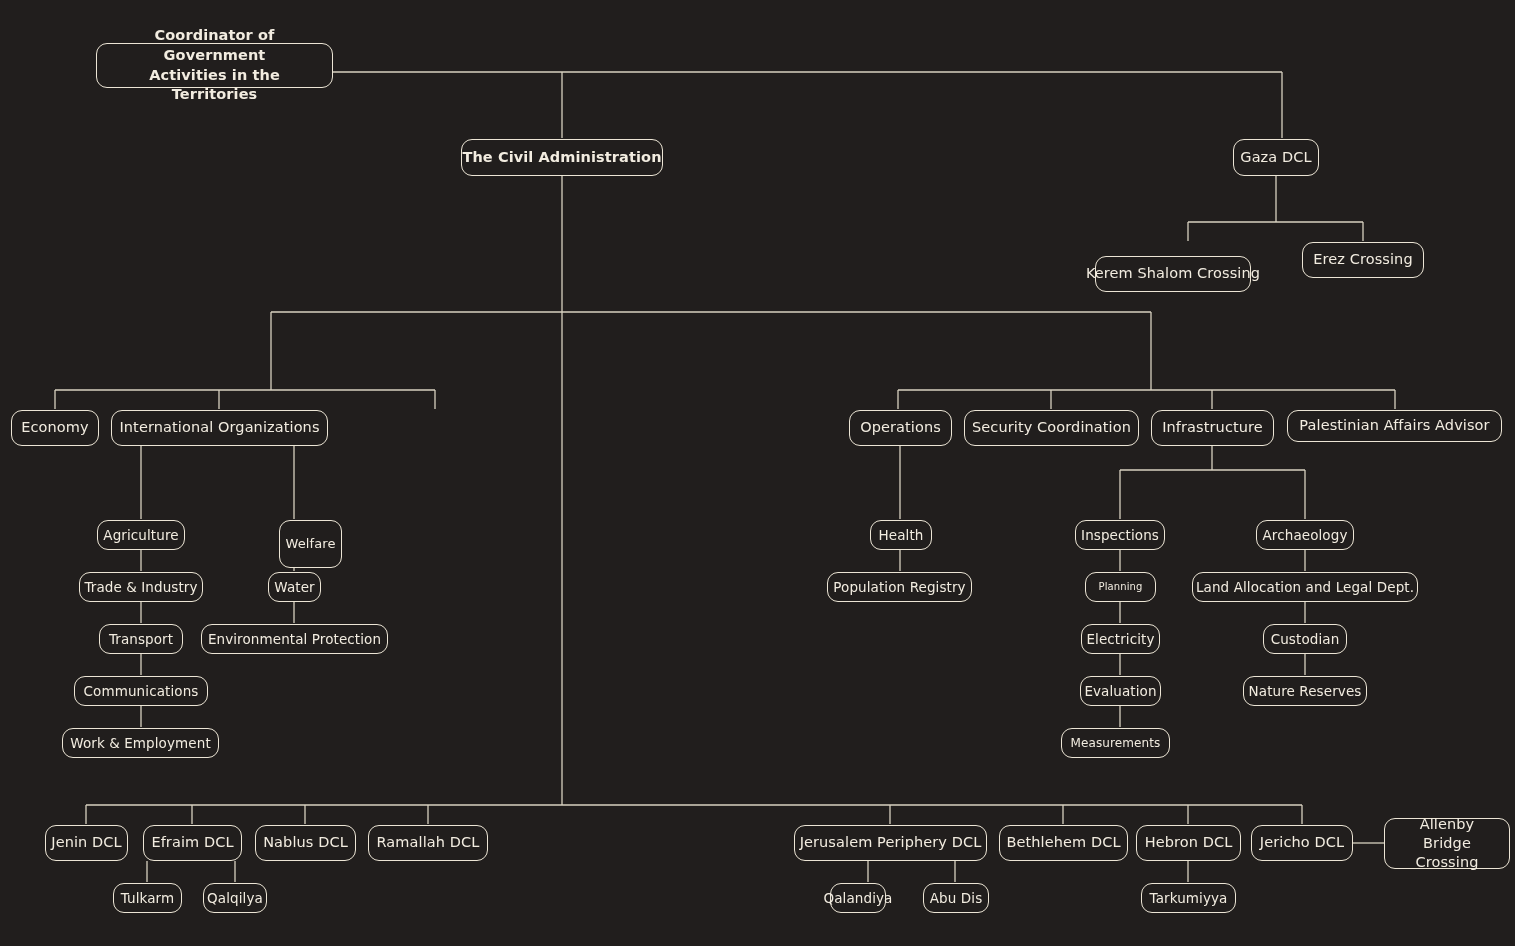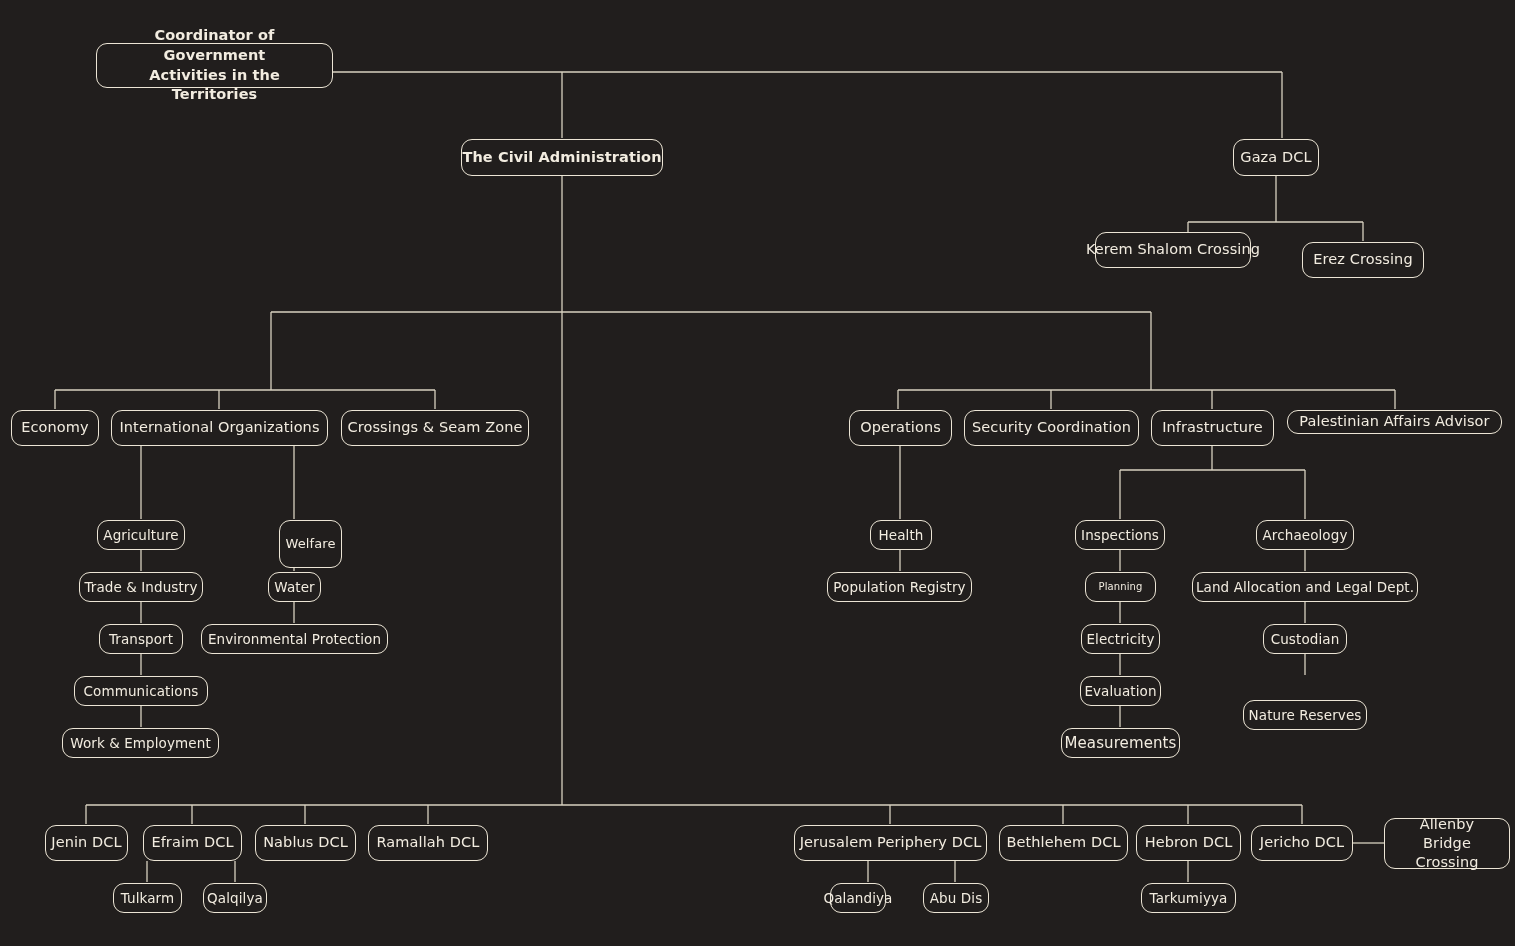--- a/index.html
+++ b/index.html
@@ -144,37 +144,36 @@
 
   <div class="node root" style="left:96px; top:43px; width:237px; height:45px; flex-direction:column;">
     <span>Coordinator of Government</span>
     <span>Activities in the Territories</span>
   </div>
 
   <div class="node bold" style="left:461px; top:139px; width:202px; height:37px;">The Civil Administration</div>
 
   <div class="node" style="left:1233px; top:139px; width:86px; height:37px;">Gaza DCL</div>
 
-  <div class="node" style="left:1095px; top:232px; width:156px; height:36px;">Kerem Shalom Crossing</div>
+  <div class="node" style="left:1095px; top:256px; width:156px; height:36px;">Kerem Shalom Crossing</div>
 
   <div class="node" style="left:1302px; top:242px; width:122px; height:36px;">Erez Crossing</div>
 
   <div class="node" style="left:11px; top:410px; width:88px; height:36px;">Economy</div>
 
   <div class="node" style="left:111px; top:410px; width:217px; height:36px;">International Organizations</div>
 
-  <div class="node" style="left:341px; top:410px; width:188px; height:36px;">Crossings &amp; Seam Zone</div>
 
   <div class="node" style="left:849px; top:410px; width:103px; height:36px;">Operations</div>
 
   <div class="node" style="left:964px; top:410px; width:175px; height:36px;">Security Coordination</div>
 
   <div class="node" style="left:1151px; top:410px; width:123px; height:36px;">Infrastructure</div>
 
-  <div class="node" style="left:1287px; top:410px; width:215px; height:24px;">Palestinian Affairs Advisor</div>
+  <div class="node" style="left:1287px; top:410px; width:215px; height:32px;">Palestinian Affairs Advisor</div>
 
   <div class="node" style="left:97px; top:520px; width:88px; height:30px; font-size:13.5px;">Agriculture</div>
 
   <div class="node" style="left:79px; top:572px; width:124px; height:30px; font-size:13.5px;">Trade &amp; Industry</div>
 
   <div class="node" style="left:99px; top:624px; width:84px; height:30px; font-size:13.5px;">Transport</div>
 
   <div class="node" style="left:74px; top:676px; width:134px; height:30px; font-size:13.5px;">Communications</div>
 
   <div class="node" style="left:62px; top:728px; width:157px; height:30px; font-size:13.5px;">Work &amp; Employment</div>
@@ -190,29 +189,29 @@
   <div class="node" style="left:827px; top:572px; width:145px; height:30px; font-size:13.5px;">Population Registry</div>
 
   <div class="node" style="left:1075px; top:520px; width:90px; height:30px; font-size:13.5px;">Inspections</div>
 
   <div class="node" style="left:1085px; top:572px; width:71px; height:30px; font-size:10px;">Planning</div>
 
   <div class="node" style="left:1081px; top:624px; width:79px; height:30px; font-size:13.5px;">Electricity</div>
 
   <div class="node" style="left:1080px; top:676px; width:81px; height:30px; font-size:13.5px;">Evaluation</div>
 
-  <div class="node" style="left:1061px; top:728px; width:119px; height:30px; font-size:15px;">Measurements</div>
+  <div class="node" style="left:1061px; top:728px; width:109px; height:30px; font-size:12px;">Measurements</div>
 
   <div class="node" style="left:1256px; top:520px; width:98px; height:30px; font-size:13.5px;">Archaeology</div>
 
   <div class="node" style="left:1192px; top:572px; width:226px; height:30px; font-size:13.5px;">Land Allocation and Legal Dept.</div>
 
   <div class="node" style="left:1263px; top:624px; width:84px; height:30px; font-size:13.5px;">Custodian</div>
 
-  <div class="node" style="left:1243px; top:676px; width:124px; height:30px; font-size:13.5px;margin-top:24px;">Nature Reserves</div>
+  <div class="node" style="left:1243px; top:676px; width:124px; height:30px; font-size:13.5px;">Nature Reserves</div>
 
   <div class="node" style="left:45px; top:825px; width:83px; height:36px;">Jenin DCL</div>
 
   <div class="node" style="left:143px; top:825px; width:99px; height:36px;">Efraim DCL</div>
 
   <div class="node" style="left:255px; top:825px; width:101px; height:36px;">Nablus DCL</div>
 
   <div class="node" style="left:368px; top:825px; width:120px; height:36px;">Ramallah DCL</div>
 
   <div class="node" style="left:113px; top:883px; width:69px; height:30px; font-size:13.5px;">Tulkarm</div>

